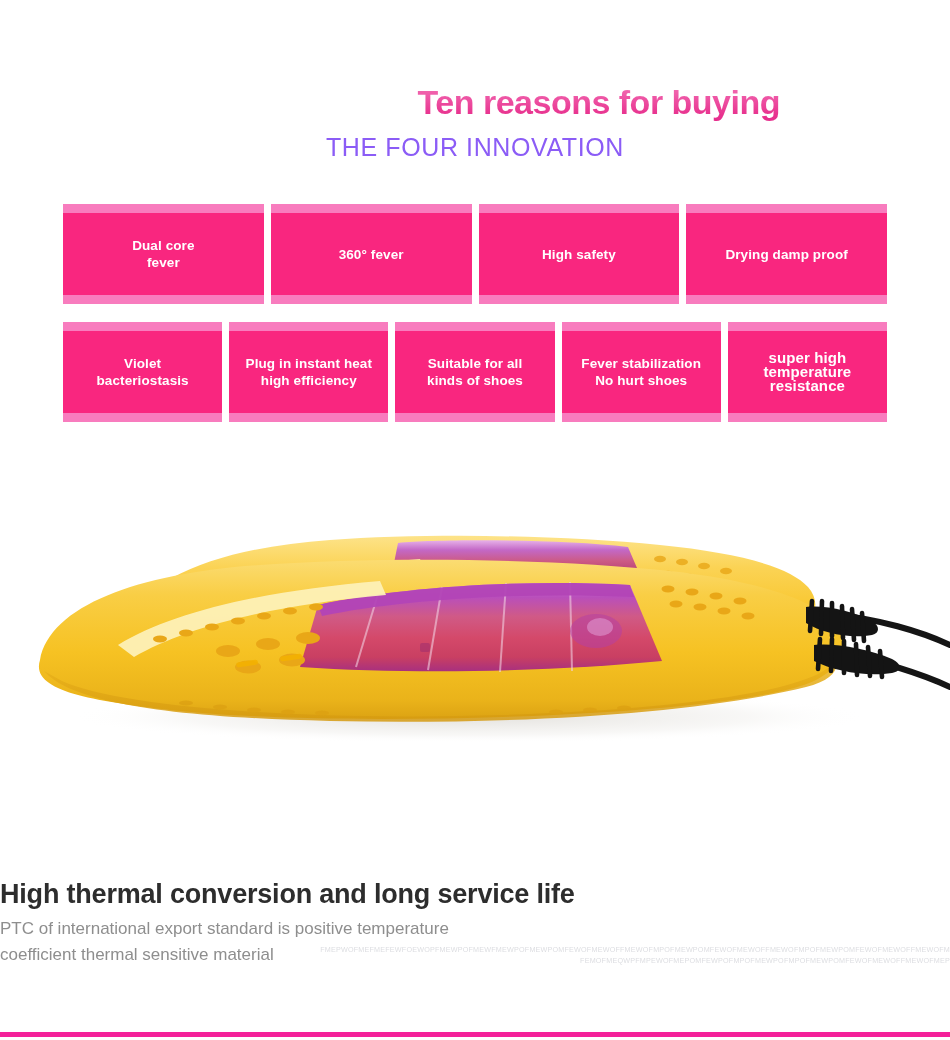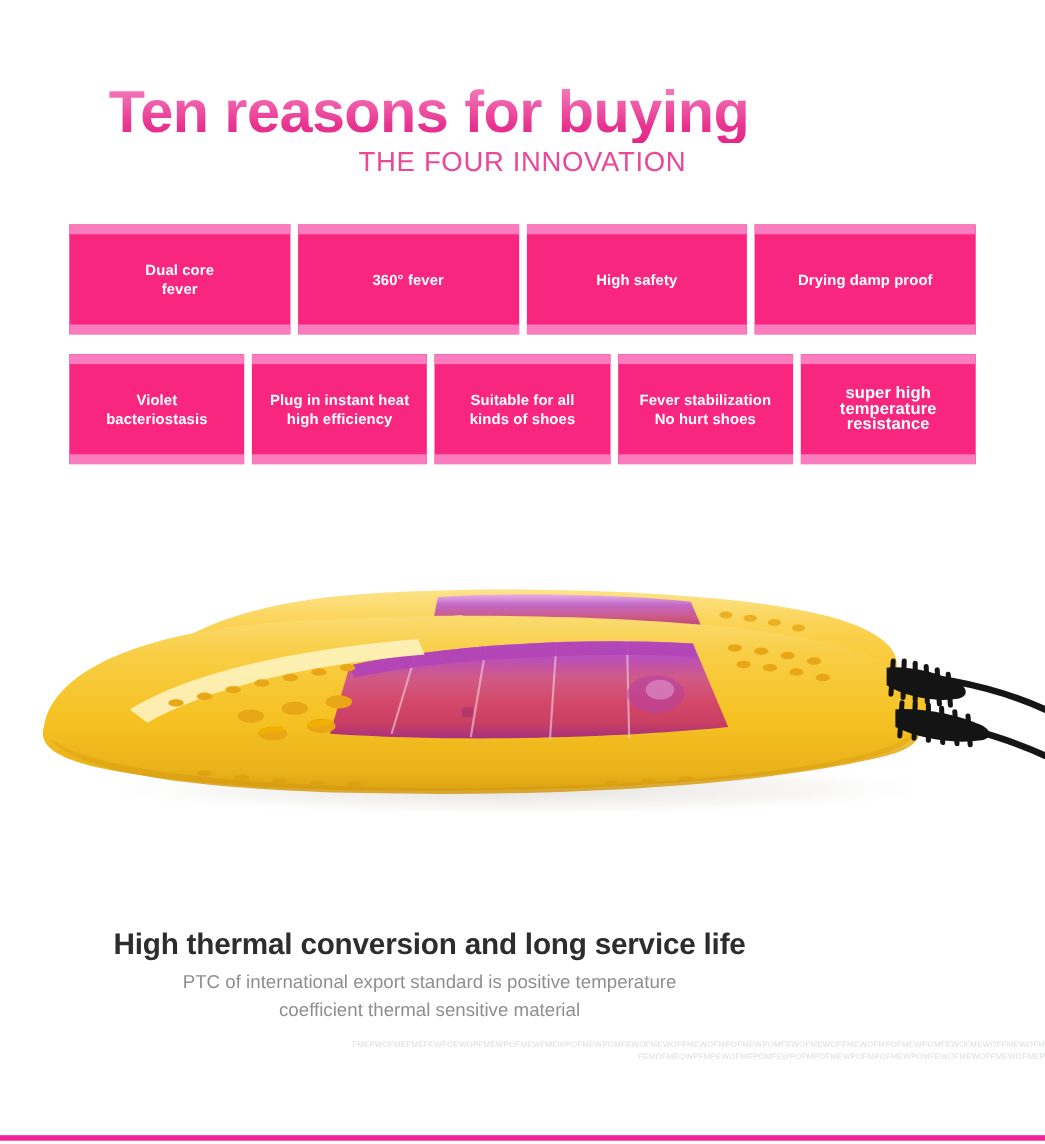--- a/index.html
+++ b/index.html
@@ -23,40 +23,41 @@
     top: 0;
     width: 950px;
     height: 180px;
     text-align: center;
   }
   #main-title {
     position: absolute;
     left: 0;
     top: 74px;
     width: 780px;
-    font-size: 54px;
+    font-size: 34px;
     font-weight: bold;
     letter-spacing: -0.5px;
     line-height: 56px;
     background: linear-gradient(180deg, #f688bf 0%, #ef5aa8 38%, #e8338f 72%, #e3278a 100%);
     -webkit-background-clip: text;
     background-clip: text;
     color: transparent;
     -webkit-text-fill-color: transparent;
     white-space: nowrap;
+    text-align: right;
   }
   #sub-title {
     position: absolute;
     left: 0;
     top: 133px;
     width: 950px;
     font-size: 25px;
     font-weight: 400;
     letter-spacing: 0.6px;
-    color: #ec4899;
+    color: #8b5cf6;
     white-space: nowrap;
   }
 
   
   #badge-grid {
     position: absolute;
     left: 63px;
     top: 204px;
     width: 772px;
     height: 218px;
@@ -125,23 +126,22 @@
     left: 0;
     top: 0;
     width: 950px;
     height: 360px;
   }
 
   
   #footer-copy {
     position: absolute;
     left: 0;
-    top: 840px;
+    top: 876px;
     width: 781px;
-    text-align: center;
   }
   #footer-heading {
     font-size: 27px;
     font-weight: bold;
     color: #2d2d2d;
     line-height: 36px;
     letter-spacing: -0.2px;
     white-space: nowrap;
   }
   #footer-sub {

